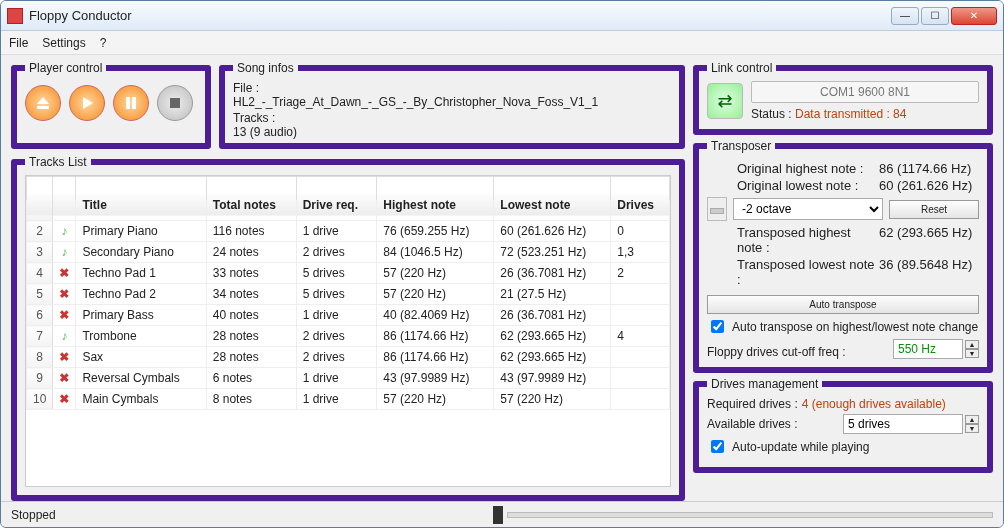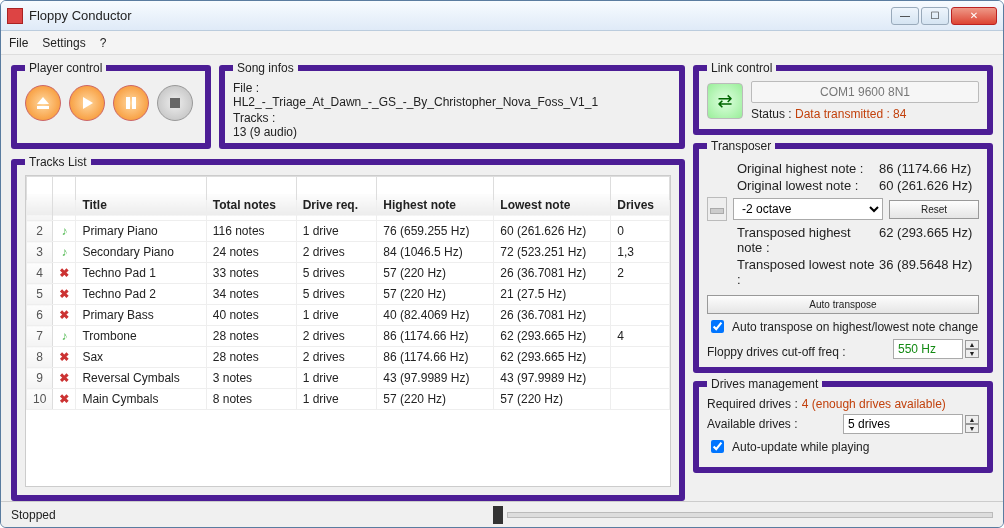--- a/index.html
+++ b/index.html
@@ -236,21 +236,21 @@
                     <td>28 notes</td>
                     <td>2 drives</td>
                     <td>86 (1174.66 Hz)</td>
                     <td>62 (293.665 Hz)</td>
                     <td></td>
                   </tr>
                   <tr>
                     <td class="num">9</td>
                     <td class="icon"><span class="note-x">✖</span></td>
                     <td>Reversal Cymbals</td>
-                    <td>3 notes</td>
+                    <td>6 notes</td>
                     <td>1 drive</td>
                     <td>43 (97.9989 Hz)</td>
                     <td>43 (97.9989 Hz)</td>
                     <td></td>
                   </tr>
                   <tr>
                     <td class="num">10</td>
                     <td class="icon"><span class="note-x">✖</span></td>
                     <td>Main Cymbals</td>
                     <td>8 notes</td>

